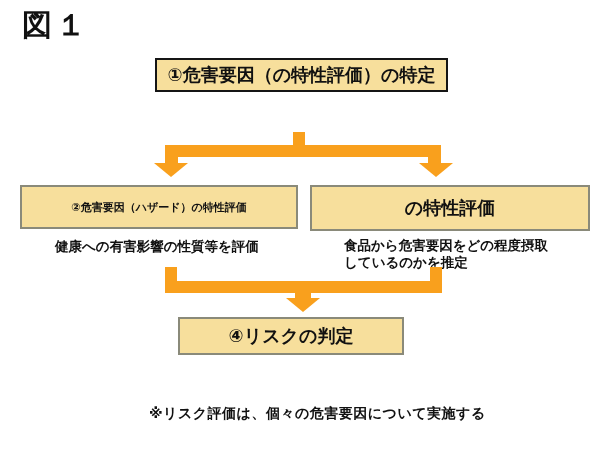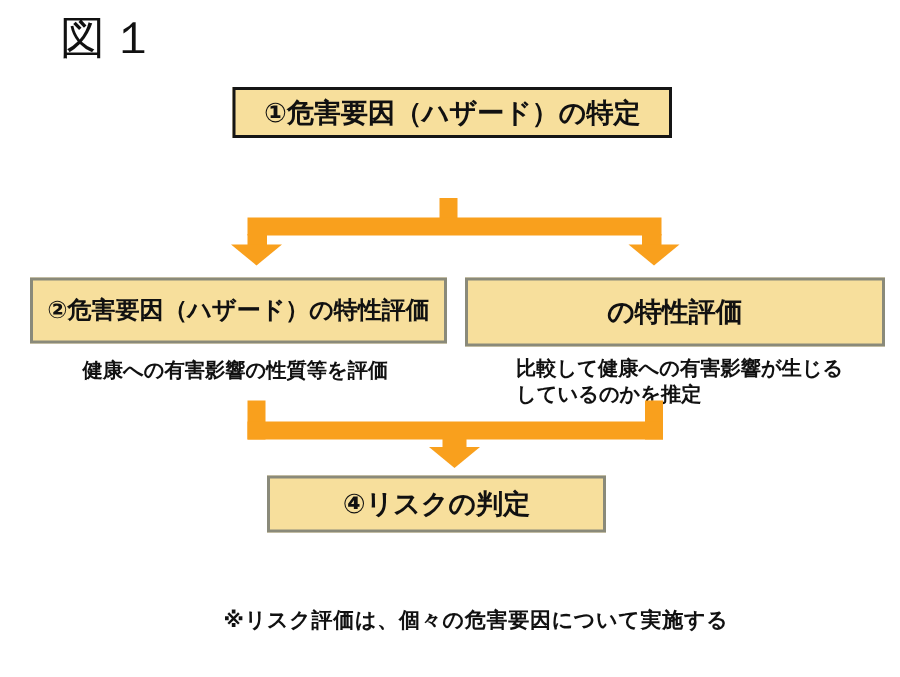--- a/index.html
+++ b/index.html
@@ -2,34 +2,34 @@
 <html style="--box-fill: #F7DF9C; --box1-border: #151515; --box-border: #8A8A7A; --arrow: #F9A01D; --text: #111111;"><head>
 <meta charset="utf-8">
 <style>
   html,body{margin:0;padding:0;background:#ffffff;}
   .stage{
     position:relative;width:600px;height:451px;background:#ffffff;overflow:hidden;
     font-family:"Liberation Sans","DejaVu Sans",sans-serif;
     color:#111111;
   }
   .fig-label{
-    position:absolute;left:40px;top:5px;
-    font-size:30px;font-weight:normal;letter-spacing:4px;
+    position:absolute;left:22px;top:5px;
+    font-size:30px;font-weight:bold;letter-spacing:4px;
   }
   .fig-title{
     position:absolute;left:148px;top:9px;
     font-size:24px;font-weight:bold;letter-spacing:2px;
   }
   .box{
     position:absolute;display:flex;align-items:center;justify-content:center;
     background:var(--box-fill,#F7DF9C);
     font-weight:bold;text-align:center;box-sizing:border-box;
   }
   .box1{left:155px;top:58px;width:293px;height:34px;border:2.5px solid var(--box1-border,#151515);font-size:18px;}
-  .box2{left:20px;top:185px;width:278px;height:44px;border:2px solid var(--box-border,#8A8A7A);font-size:16px;}
+  .box2{left:20px;top:185px;width:278px;height:44px;border:2px solid var(--box-border,#8A8A7A);font-size:11px;}
   .box3{left:310px;top:185px;width:280px;height:46px;border:2px solid var(--box-border,#8A8A7A);font-size:18px;}
   .box4{left:178px;top:317px;width:226px;height:38px;border:2px solid var(--box-border,#8A8A7A);font-size:18px;}
   .caption{
     position:absolute;font-size:13.5px;font-weight:bold;
     line-height:17px;white-space:pre-line;
   }
   .cap1{left:167px;top:95px;}
   .cap2{left:55px;top:238px;}
   .cap3{left:344px;top:237px;}
   .cap4{left:197px;top:357px;}
@@ -57,34 +57,34 @@
   .mg-cstem{left:295px;top:292px;width:16px;height:8px;}
   .mg-chead{left:286px;top:298px;}
 </style>
 </head>
 <body>
 
 <div class="stage">
 
   <div class="fig-label">図１</div>
 
-  <div class="box box1">①危害要因（ハザード）の特定</div>
+  <div class="box box1">①危害要因（の特性評価）の特定</div>
 
   <div class="stem sp-stem"></div>
   <div class="bar sp-bar"></div>
   <div class="stem sp-lstub"></div>
   <div class="stem sp-rstub"></div>
   <div class="tri sp-lhead"></div>
   <div class="tri sp-rhead"></div>
 
   <div class="box box2">②危害要因（ハザード）の特性評価</div>
   <div class="caption cap2">健康への有害影響の性質等を評価</div>
 
   <div class="box box3">の特性評価</div>
-  <div class="caption cap3">比較して健康への有害影響が生じる
+  <div class="caption cap3">食品から危害要因をどの程度摂取
 しているのかを推定</div>
 
   <div class="stem mg-lstem"></div>
   <div class="stem mg-rstem"></div>
   <div class="bar mg-bar"></div>
   <div class="stem mg-cstem"></div>
   <div class="tri mg-chead"></div>
 
   <div class="box box4">④リスクの判定</div>
 

